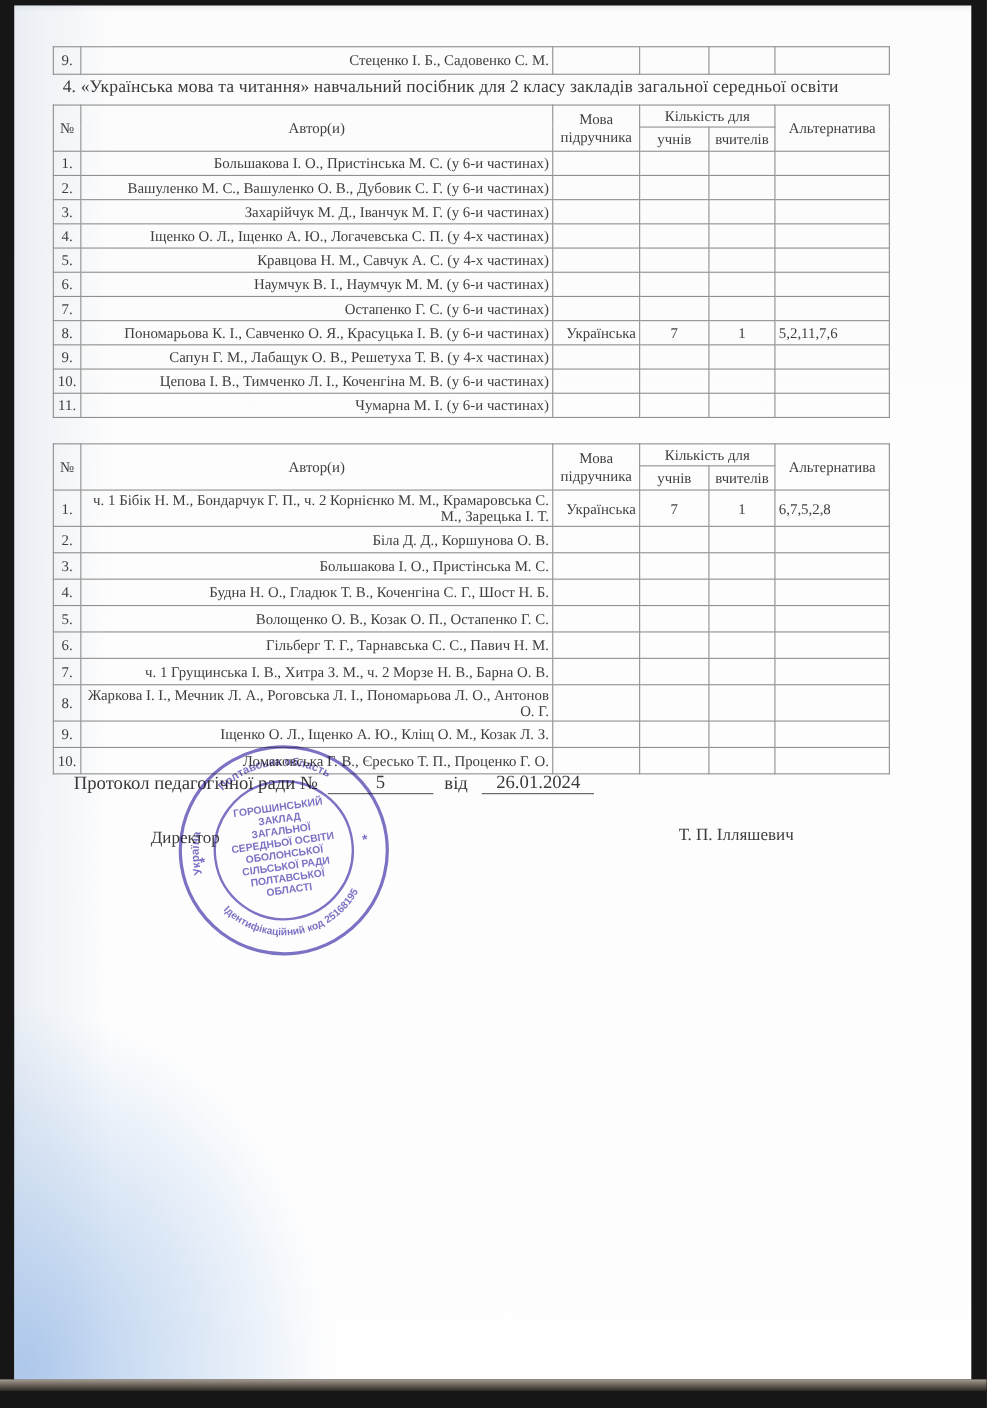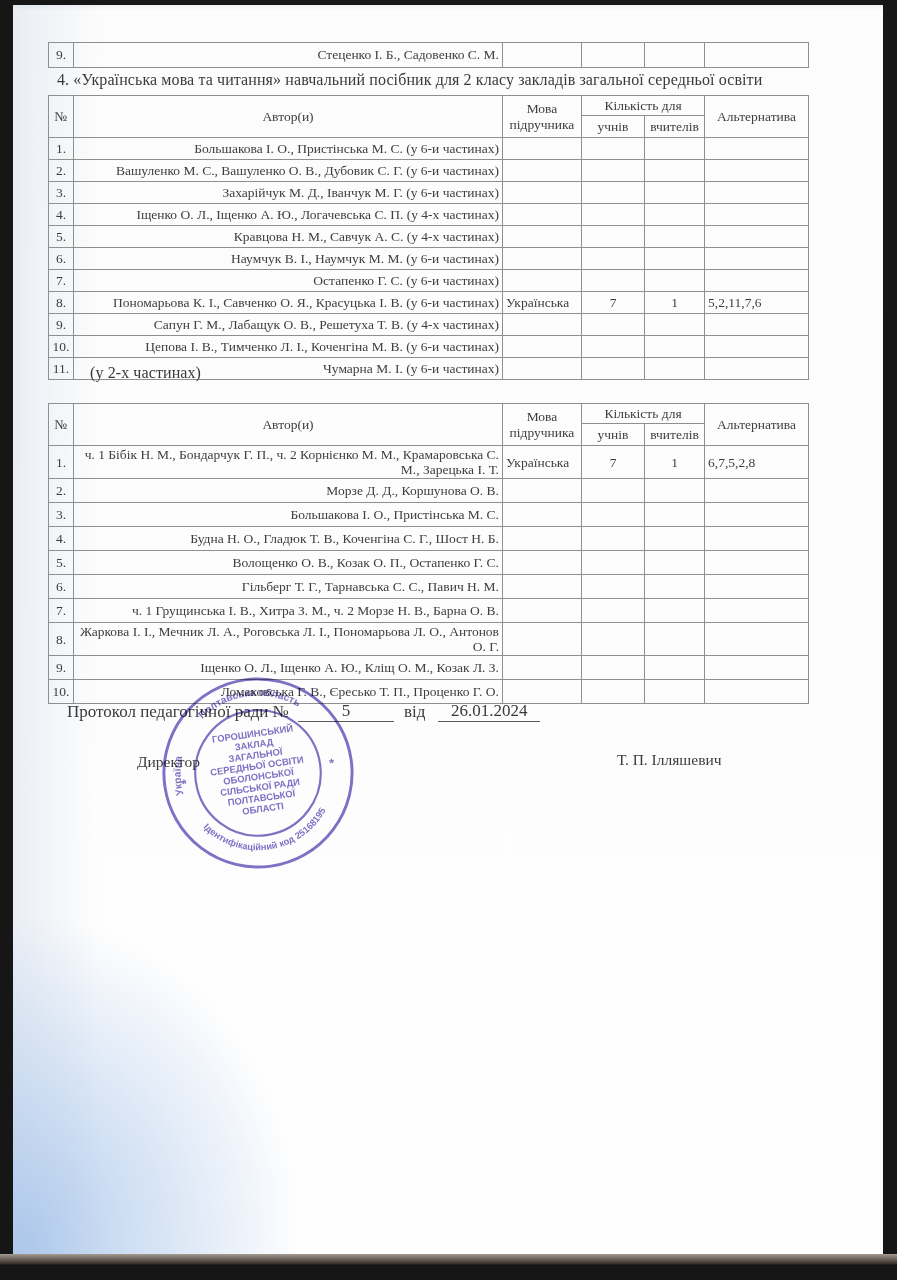--- a/index.html
+++ b/index.html
@@ -21,21 +21,21 @@
   
   table.doc{border-collapse:collapse;table-layout:fixed;width:760px;position:absolute;left:35px;}
   table.doc td, table.doc th{
     border:1px solid #8f8f8f;font-weight:normal;
     font-size:13.5px;line-height:1.12;color:#3e3e3e;
     padding:1px 3px;overflow:hidden;white-space:normal;
   }
   table.doc{border:1.5px solid #707070;}
   td.c-num{text-align:center;}
   td.c-auth{text-align:right;padding-left:5px;font-size:13.8px;}
-  td.c-lang{text-align:left;font-size:11px;}
+  td.c-lang{text-align:right;font-size:11px;}
   td.c-qty{text-align:center;}
   td.c-alt{text-align:left;padding-left:5px;}
   #prev-row-table td{height:22px;}
   #table4 tbody td{height:19px;}
   #table5 tbody td{height:21px;}
   thead th{text-align:center;}
   th.h-top{height:17px;}
   th.h-bot{height:19px;}
 
   .sec-title{position:absolute;left:44px;width:818px;font-size:16px;letter-spacing:0.1px;color:#3a3a3a;}
@@ -199,21 +199,20 @@
     <td class="c-auth">Чумарна М. І. (у 6-и частинах)</td>
     <td class="c-lang"></td>
     <td class="c-qty"></td>
     <td class="c-qty"></td>
     <td class="c-alt"></td>
   </tr>
       </tbody>
   </table>
 
   <div class="sec-title" style="top:359px;">
-    <span class="line2">(у 2-х частинах)</span>
   </div>
 
   <table class="doc" id="table5" style="top:398px;">
     <colgroup>
         <col style="width:25px">
         <col style="width:429px">
         <col style="width:79px">
         <col style="width:63px">
         <col style="width:60px">
         <col style="width:104px">
@@ -235,21 +234,21 @@
         <tr>
     <td class="c-num">1.</td>
     <td class="c-auth">ч. 1 Бібік Н. М., Бондарчук Г. П., ч. 2 Корнієнко М. М., Крамаровська С. М., Зарецька І. Т.</td>
     <td class="c-lang">Українська</td>
     <td class="c-qty">7</td>
     <td class="c-qty">1</td>
     <td class="c-alt">6,7,5,2,8</td>
   </tr>
         <tr>
     <td class="c-num">2.</td>
-    <td class="c-auth">Морзе Д. Д., Коршунова О. В.</td>
+    <td class="c-auth">Біла Д. Д., Коршунова О. В.</td>
     <td class="c-lang"></td>
     <td class="c-qty"></td>
     <td class="c-qty"></td>
     <td class="c-alt"></td>
   </tr>
         <tr>
     <td class="c-num">3.</td>
     <td class="c-auth">Большакова І. О., Пристінська М. С.</td>
     <td class="c-lang"></td>
     <td class="c-qty"></td>

